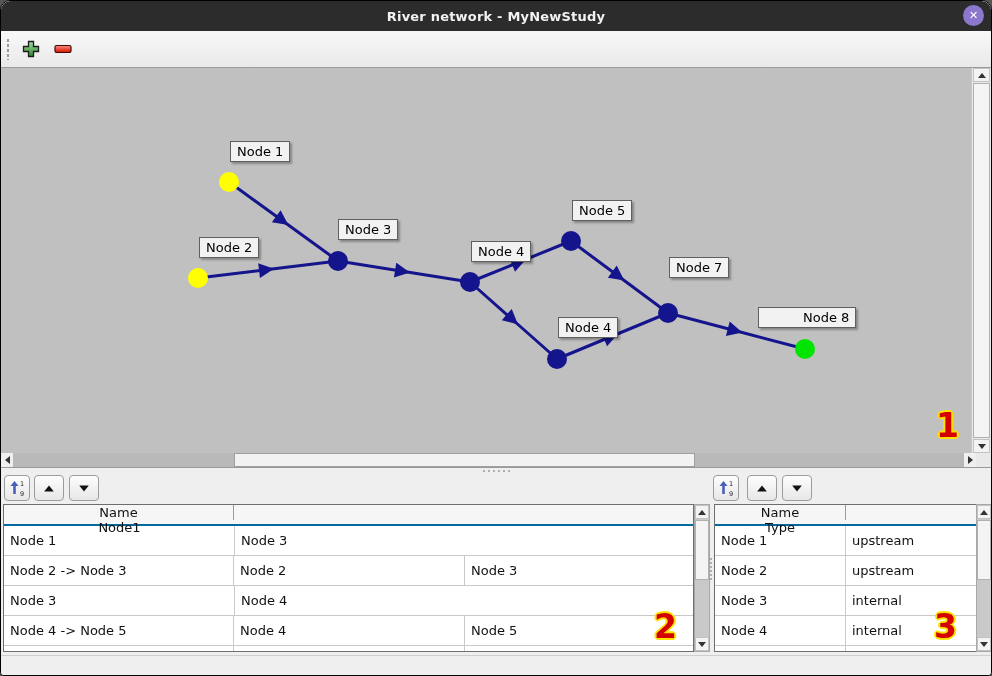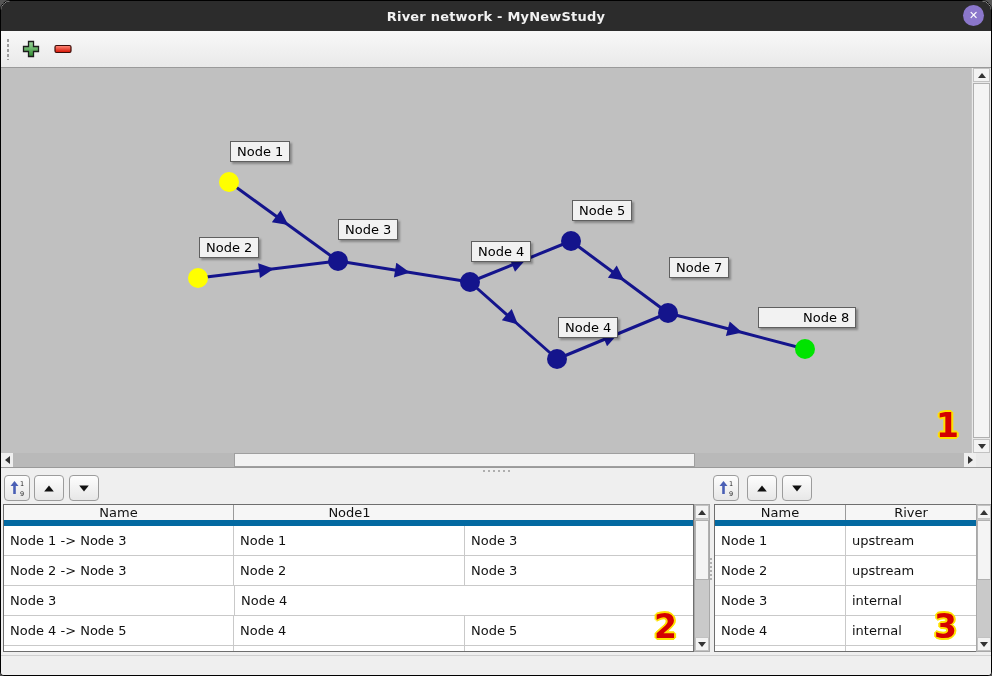--- a/index.html
+++ b/index.html
@@ -51,21 +51,21 @@
   
   .btnrow{position:absolute;top:472px;left:0;right:0;height:30px;background:#efefef;}
   .sq-btn{position:absolute;top:2px;height:26px;background:linear-gradient(#fdfdfd,#e7e7e7);
           border:1px solid #9c9c9c;border-radius:4px;display:flex;align-items:center;justify-content:center;}
   .sq-btn .tri-up,.sq-btn .tri-down{transform:scale(1.2);}
   .sq-btn .tri-up{border-bottom-color:#111;}
   .sq-btn .tri-down{border-top-color:#111;}
   
   .tables{position:absolute;top:502px;left:0;right:0;height:152px;background:#efefef;}
   .grid{position:absolute;top:1px;background:#fff;border:1px solid #6e6e6e;overflow:hidden;height:148px;}
-  .grid .thead{display:flex;height:21px;background:#f6f6f6;border-bottom:6px solid #0369a1;}
+  .grid .thead{display:flex;height:21px;background:#f6f6f6;border-bottom:2px solid #0369a1;flex-direction:column;}
   .grid .th{font-size:13px;color:#111;display:flex;align-items:center;justify-content:center;
             border-right:1px solid #9a9a9a;}
   .grid .th:last-child{border-right:none;}
   .grid .tr{display:flex;height:30px;border-bottom:1px solid #c9c9c9;background:#fff;}
   .grid .td{font-size:13px;color:#111;display:flex;align-items:center;padding-left:6px;
             border-right:1px solid #c9c9c9;overflow:hidden;white-space:nowrap;}
   .grid .td:last-child{border-right:none;}
   .table-vscroll{top:1px;height:148px;width:16px;background:#c9c9c9;border:1px solid #a8a8a8;}
   .table-vscroll .sb-btn{left:0;right:0;}
   .table-vscroll .sb-thumb{left:0;right:0;}
@@ -213,21 +213,20 @@
 
   <div class="tables">
 
     <div class="grid" id="links-grid" style="left:2px;width:691px">
       <div class="thead" id="links-head">
           <div class="th" style="width: 230px;">Name</div>
           <div class="th" style="width: 231px;">Node1</div>
         </div>
       <div id="links-body">
           <div class="tr">
-            <div class="td" style="width: 230px;">Node 1 -&gt; Node 3</div>
             <div class="td" style="width: 231px;">Node 1</div>
             <div class="td" style="width: 228px;">Node 3</div>
           </div>
           <div class="tr">
             <div class="td" style="width: 230px;">Node 2 -&gt; Node 3</div>
             <div class="td" style="width: 231px;">Node 2</div>
             <div class="td" style="width: 228px;">Node 3</div>
           </div>
           <div class="tr">
             <div class="td" style="width: 231px;">Node 3</div>
@@ -251,21 +250,21 @@
         </div>
       <div class="sb-thumb" style="top:15px;height:60px"></div>
       <div class="sb-btn" style="top:132px">
           <div class="tri tri-down"></div>
         </div>
     </div>
 
     <div class="grid" id="nodes-grid" style="left:713px;width:263px">
       <div class="thead" id="nodes-head">
           <div class="th" style="width: 131px;">Name</div>
-          <div class="th" style="width: 130px;">River</div>
+          <div class="th" style="width: 130px;">Type</div>
         </div>
       <div id="nodes-body">
           <div class="tr">
             <div class="td" style="width: 131px;">Node 1</div>
             <div class="td" style="width: 130px;">upstream</div>
           </div>
           <div class="tr">
             <div class="td" style="width: 131px;">Node 2</div>
             <div class="td" style="width: 130px;">upstream</div>
           </div>

